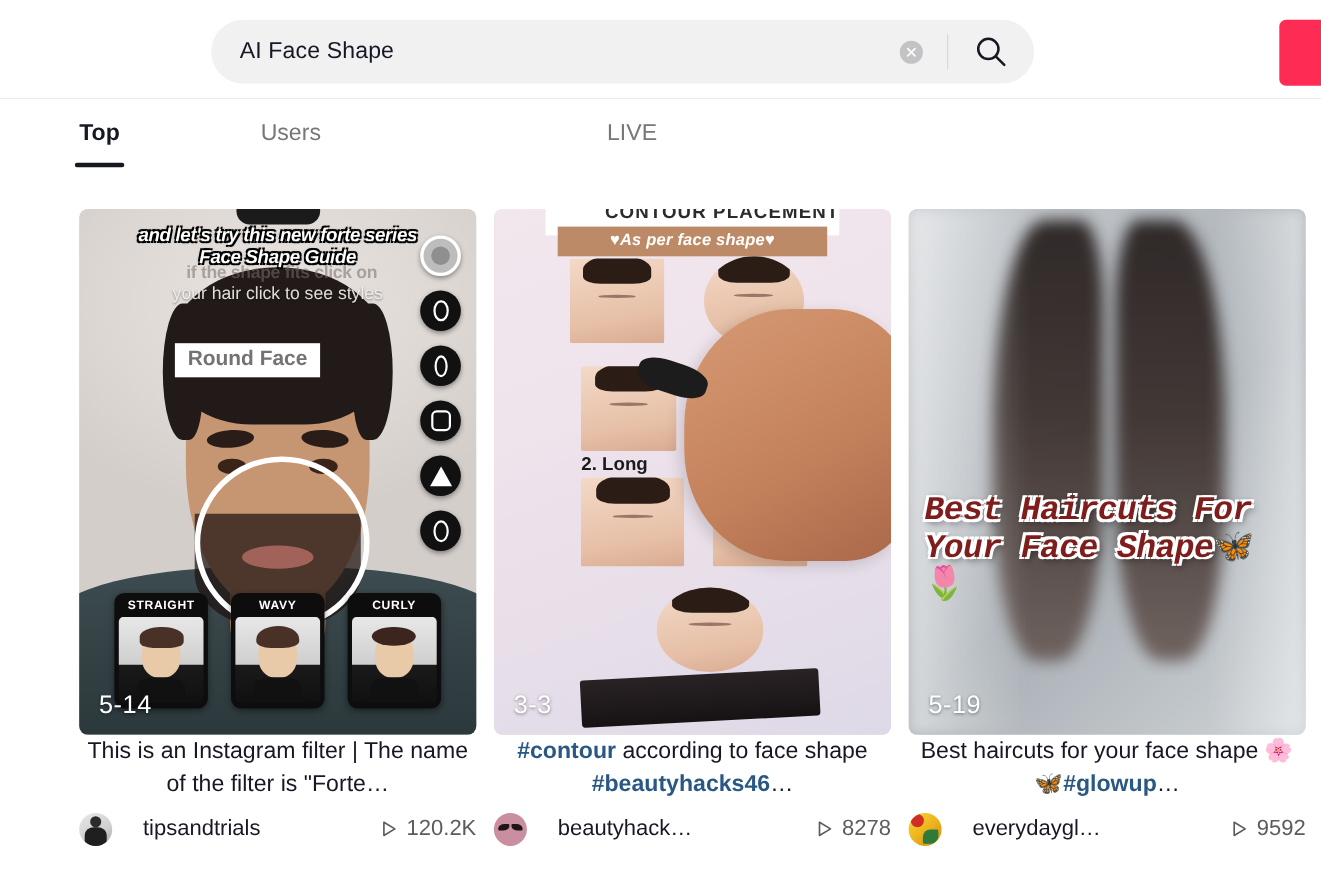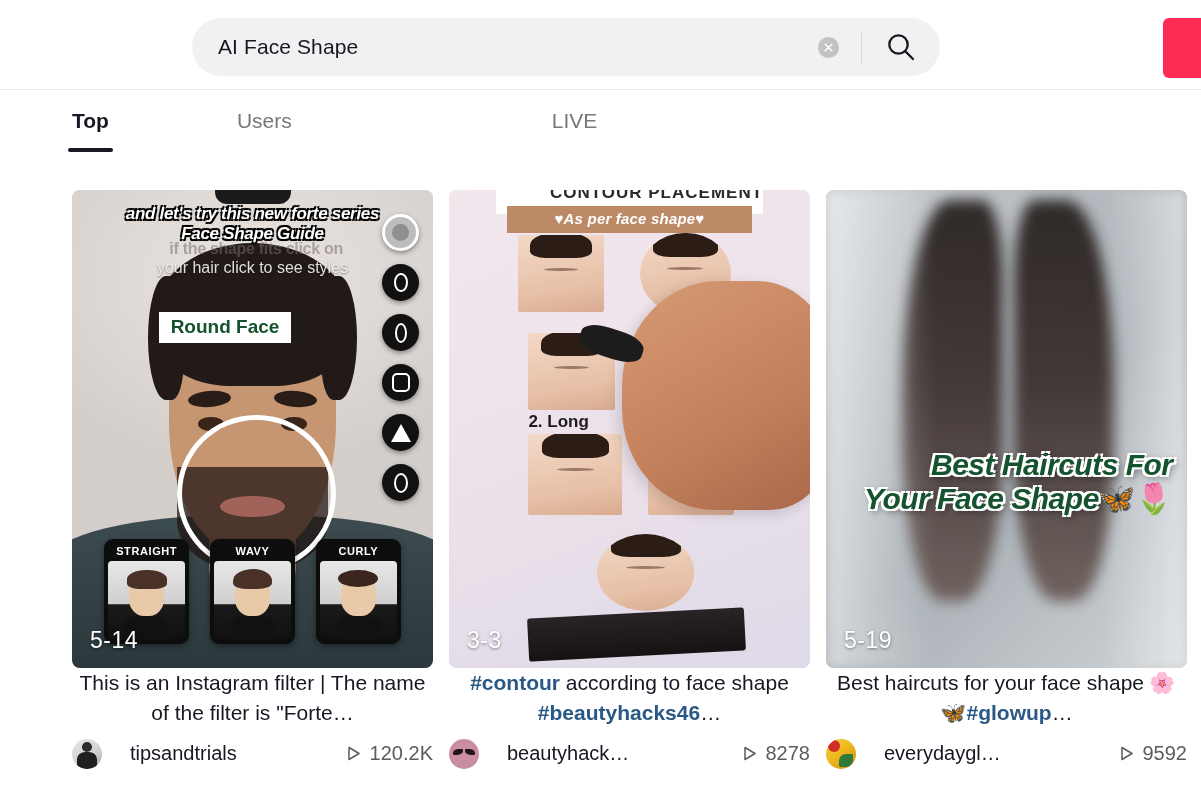--- a/index.html
+++ b/index.html
@@ -317,21 +317,21 @@
     letter-spacing: -0.3px;
     white-space: nowrap;
     overflow: hidden;
   }
   .t1-roundlabel {
     position: absolute;
     left: 24%;
     top: 25.5%;
     z-index: 26;
     background: #ffffff;
-    color: #14532d;
+    color: #737373;
     font-size: 19px;
     font-weight: bold;
     padding: 4px 12px 5px;
     white-space: nowrap;
   }
   .shape-col {
     position: absolute;
     right: 14px;
     top: 24px;
     z-index: 30;
@@ -602,32 +602,33 @@
     right: 0; top: 0;
     width: 24%; height: 100%;
     background: linear-gradient(270deg, rgba(236,238,240,0.7), rgba(255,255,255,0));
     filter: blur(6px);
   }
   .t3-text {
     position: absolute;
     left: 4%;
     top: 54%;
     width: 92%;
-    text-align: right;
+    text-align: left;
     z-index: 20;
     font-size: 30px;
     font-weight: bold;
     font-style: italic;
     line-height: 1.14;
-    color: #14532d;
+    color: #7f1d1d;
     letter-spacing: -0.5px;
     text-shadow:
       -2.4px -2.4px 0 #ffffff, 2.4px -2.4px 0 #ffffff,
       -2.4px 2.4px 0 #ffffff, 2.4px 2.4px 0 #ffffff,
       0 0 6px rgba(0,0,0,0.35), 3px 4px 7px rgba(0,0,0,0.4);
+    font-family: Liberation Mono, monospace;
   }
   .t3-text .emoji {
     -webkit-text-fill-color: initial;
     text-shadow: none;
     font-style: normal;
   }
 
   
   .caption {
     margin-top: 0;

